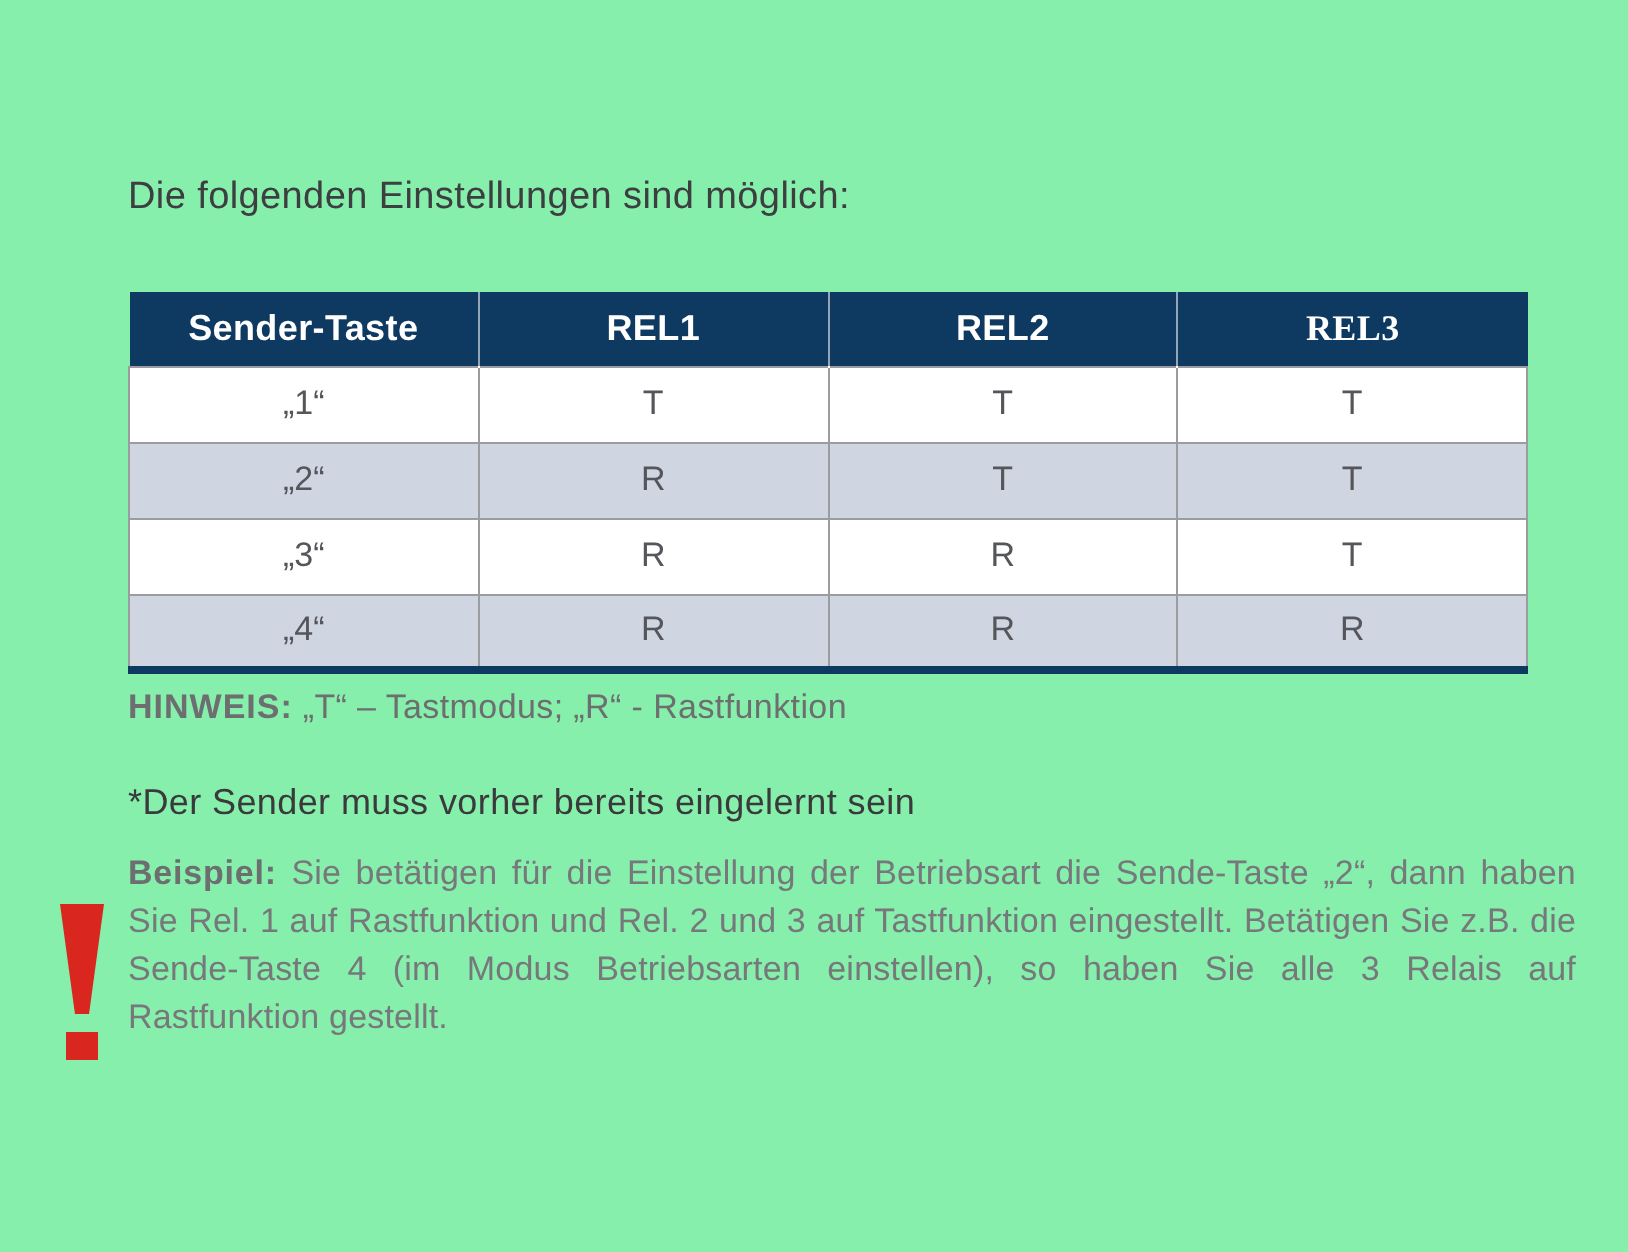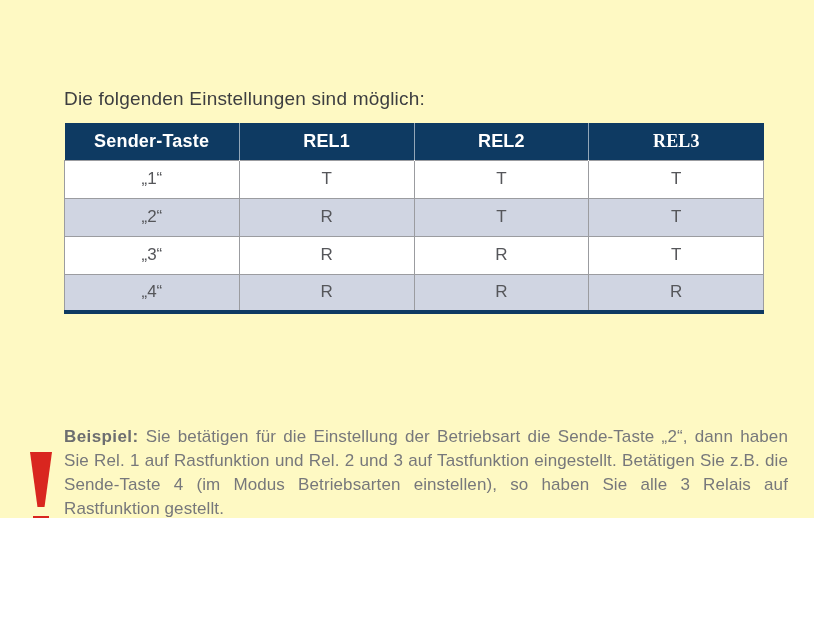--- a/index.html
+++ b/index.html
@@ -1,36 +1,36 @@
 <!DOCTYPE html>
 <html><head>
 <meta charset="utf-8">
 <style>
   * { margin: 0; padding: 0; box-sizing: border-box; }
   html, body { background: #ffffff; }
   body { font-family: "Liberation Sans", sans-serif; }
   .page {
     position: relative;
     width: 814px;
-    height: 518px;
-    background: #fef9c3;
+    height: 626px;
+    background: #86efac;
     overflow: hidden;
   }
   .intro {
     position: absolute;
     left: 64px;
     top: 88px;
     font-size: 19px;
     letter-spacing: 0.2px;
     color: #3d3e40;
   }
   .rel-table {
     position: absolute;
     left: 64px;
-    top: 123px;
+    top: 146px;
     width: 700px;
     border-collapse: collapse;
     table-layout: fixed;
     border-bottom: 4px solid #0e3a62;
   }
   .rel-table th {
     background: #0e3a62;
     color: #ffffff;
     font-weight: bold;
     font-size: 18px;
@@ -140,21 +140,26 @@
       </tr>
       <tr>
         <td>„4“</td>
         <td>R</td>
         <td>R</td>
         <td>R</td>
       </tr>
     </tbody>
   </table>
 
+  <div class="hinweis">
+    <span class="bold">HINWEIS:</span>
+    <span>„T“ – Tastmodus; „R“ - Rastfunktion</span>
+  </div>
 
+  <div class="footnote">*Der Sender muss vorher bereits eingelernt sein</div>
 
   <div class="warning-icon">
     <div class="bar"></div>
     <div class="dot"></div>
   </div>
 
   <div class="beispiel">
     <span class="bold">Beispiel:</span>
     <span>Sie betätigen für die Einstellung der Betriebsart die Sende-Taste „2“, dann haben Sie Rel. 1 auf Rastfunktion und Rel. 2 und 3 auf Tastfunktion eingestellt. Betätigen Sie z.B. die Sende-Taste 4 (im Modus Betriebsarten einstellen), so haben Sie alle 3 Relais auf Rastfunktion gestellt.</span>
   </div>

